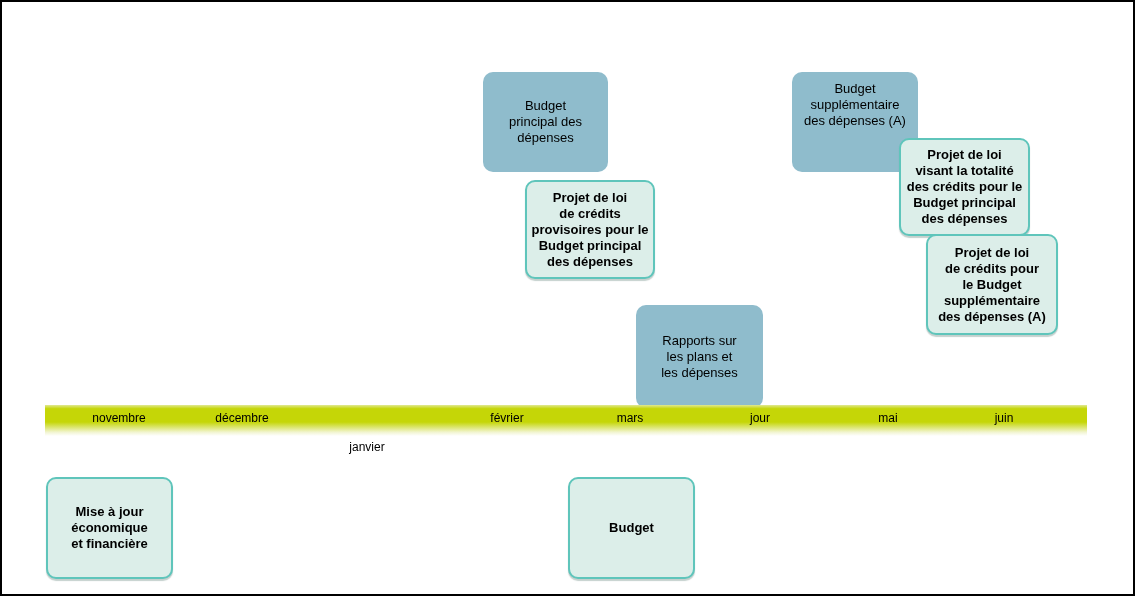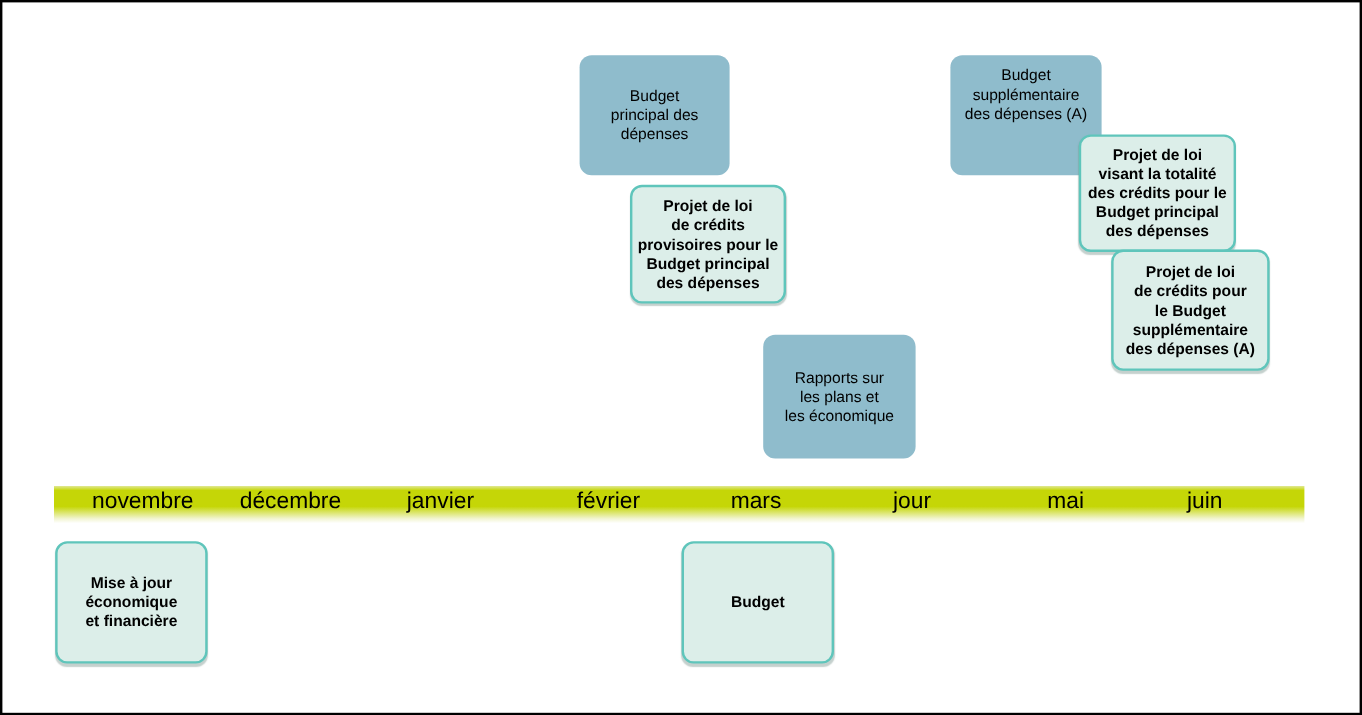--- a/index.html
+++ b/index.html
@@ -21,20 +21,21 @@
     position: absolute;
     box-sizing: border-box;
     border-radius: 10px;
     display: flex;
     align-items: center;
     justify-content: center;
     text-align: center;
     font-size: 13px;
     line-height: 16px;
     color: var(--text-color, #000);
+    margin-top: 26px;
   }
   .event-box .box-label {
     white-space: pre-line;
     padding: 2px 4px;
   }
   .event-box.blue {
     background: var(--blue-fill, #8fbccc);
   }
   .event-box.teal {
     background: var(--teal-fill, #dceee9);
@@ -68,28 +69,28 @@
       #e0e893 0%,
       var(--bar-green, #c5d607) 12%,
       var(--bar-green, #c5d607) 55%,
       #f2f5d2 88%,
       #ffffff 100%);
   }
   .month-label {
     position: absolute;
     top: 5px;
     transform: translateX(-50%);
-    font-size: 19px;
+    font-size: 12px;
     line-height: 16px;
     color: var(--text-color, #000);
     white-space: nowrap;
   }
   .month-label:nth-child(1) { left: 74px;  }
   .month-label:nth-child(2) { left: 197px; }
-  .month-label:nth-child(3) { left: 322px; }
+  .month-label:nth-child(3) { left: 322px; margin-top: 29px; }
   .month-label:nth-child(4) { left: 462px; }
   .month-label:nth-child(5) { left: 585px; }
   .month-label:nth-child(6) { left: 715px; }
   .month-label:nth-child(7) { left: 843px; text-align: right; }
   .month-label:nth-child(8) { left: 959px; }
 </style>
 </head>
 <body>
 
 <div class="canvas">
@@ -126,21 +127,21 @@
     <span class="box-label">Projet de loi
 de crédits pour
 le Budget
 supplémentaire
 des dépenses (A)</span>
   </div>
 
   <div class="event-box blue" id="ev-rapports-plans">
     <span class="box-label">Rapports sur
 les plans et
-les économique</span>
+les dépenses</span>
   </div>
 
   <div class="timeline-bar">
     <span class="month-label">novembre</span>
     <span class="month-label">décembre</span>
     <span class="month-label">janvier</span>
     <span class="month-label">février</span>
     <span class="month-label">mars</span>
     <span class="month-label">jour</span>
     <span class="month-label">mai</span>

